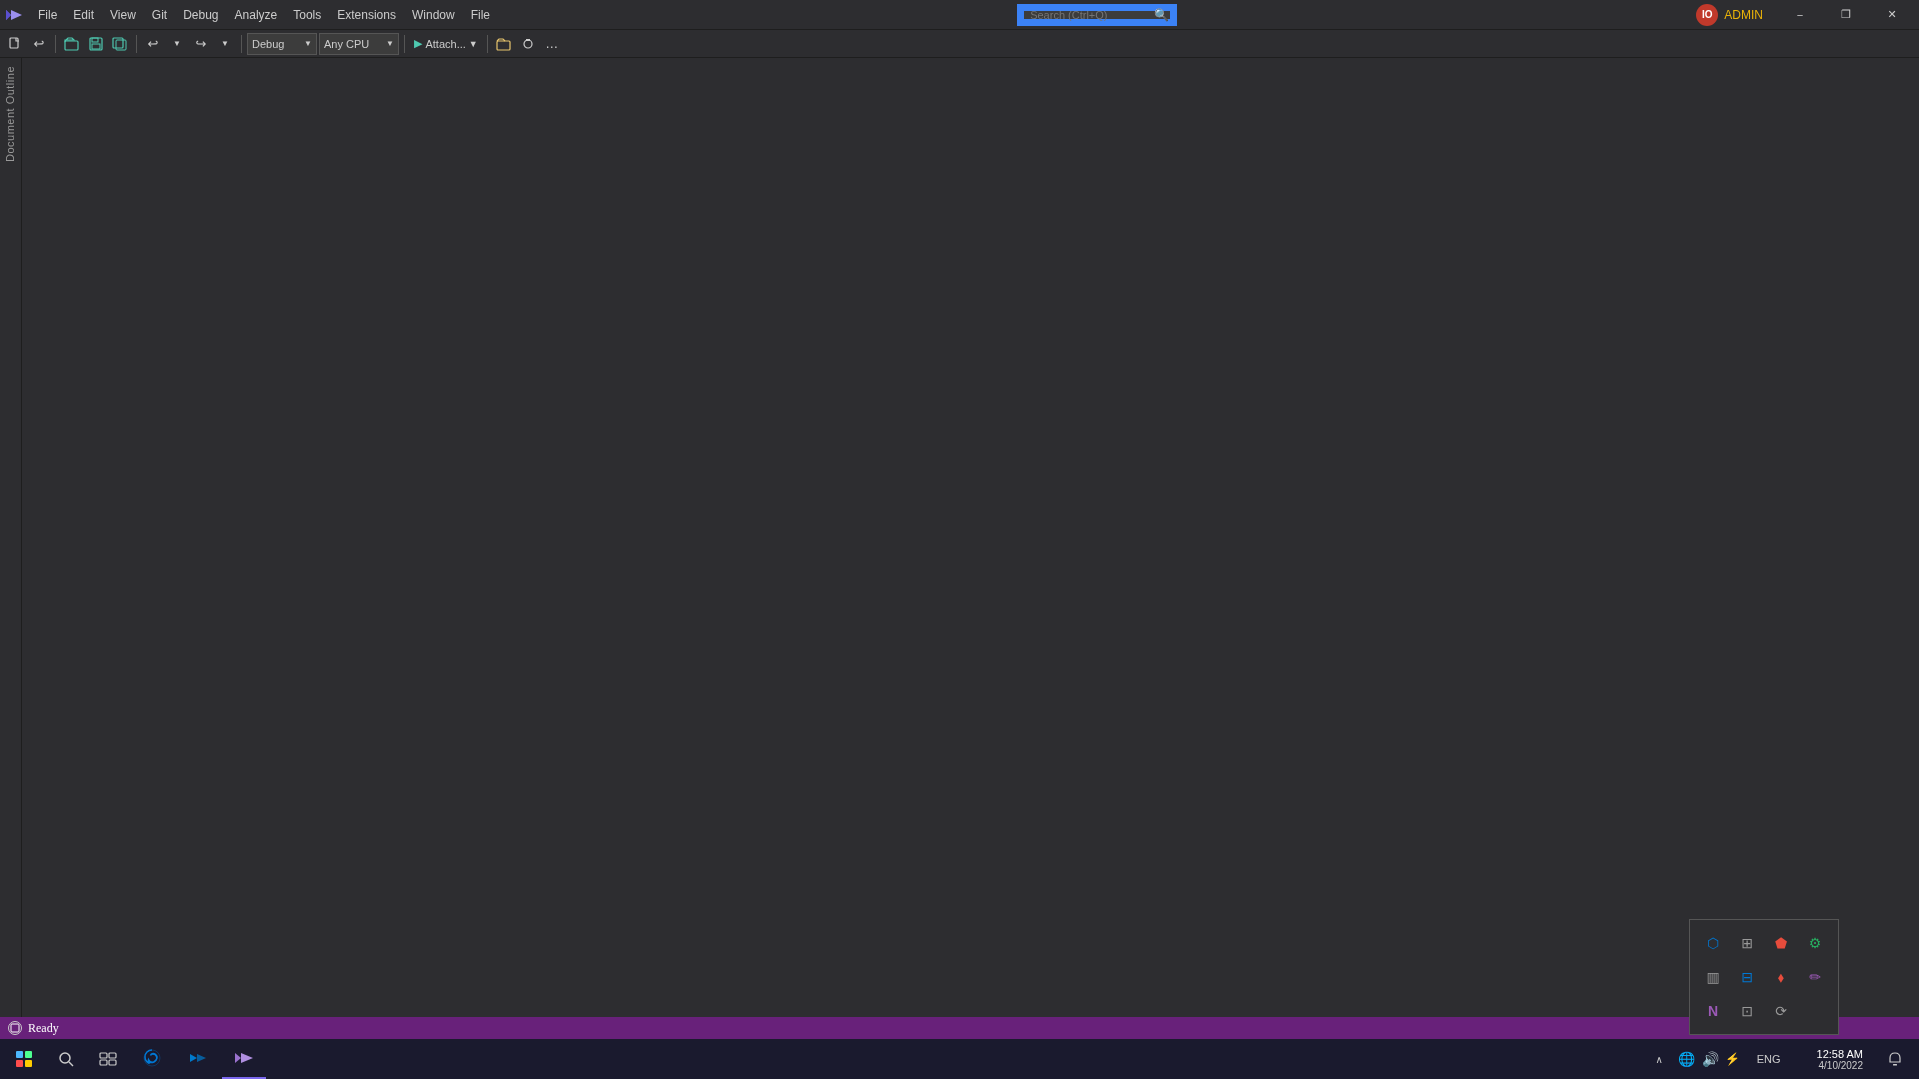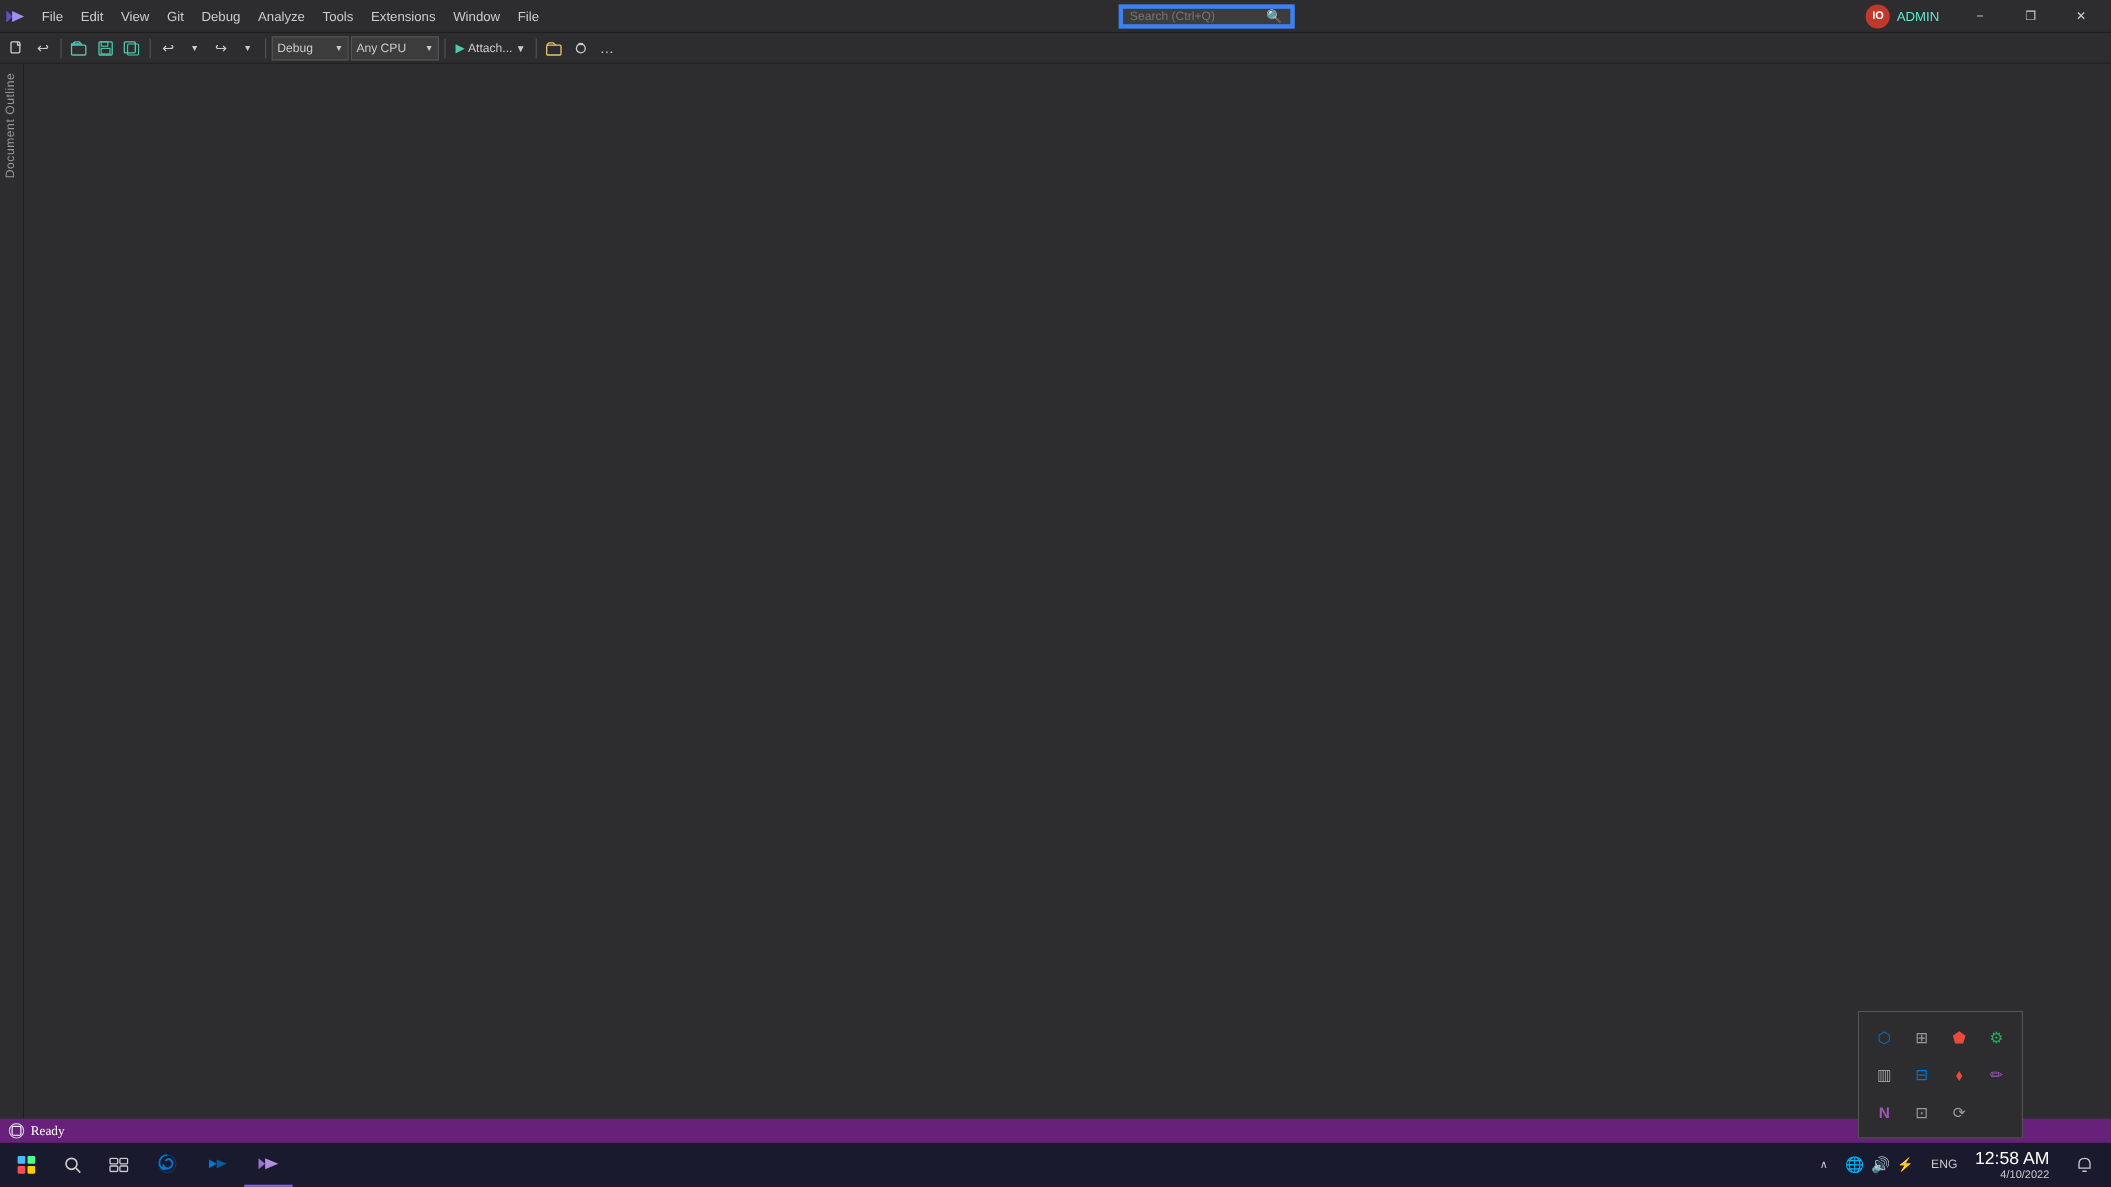--- a/index.html
+++ b/index.html
@@ -51,21 +51,21 @@
     }
     #title-bar-center {
       display: flex;
       align-items: center;
       gap: 4px;
     }
     .search-box {
       width: 160px;
       height: 22px;
       background: #3c3c3c;
-      border: 4px solid #3b82f6;
+      border: 7px solid #3b82f6;
       color: #ccc;
       padding: 0 6px;
       font-size: 11px;
       display: flex;
       align-items: center;
       gap: 4px;
     }
     .search-input {
       background: transparent;
       border: none;
@@ -86,21 +86,21 @@
       background: #c0392b;
       display: flex;
       align-items: center;
       justify-content: center;
       font-size: 10px;
       color: white;
       font-weight: bold;
     }
     .user-name {
       font-size: 12px;
-      color: #5eead4;
+      color: #eab308;
     }
     .window-controls {
       display: flex;
       align-items: center;
       margin-left: 8px;
     }
     .win-btn {
       width: 46px;
       height: 30px;
       display: flex;
@@ -279,22 +279,23 @@
       cursor: pointer;
     }
     .taskbar-clock {
       display: flex;
       flex-direction: column;
       align-items: flex-end;
       padding: 0 8px;
       cursor: pointer;
     }
     .clock-time {
-      font-size: 16px;
+      font-size: 11px;
       color: #fff;
+      margin-left: 20px;
     }
     .clock-date {
       font-size: 10px;
       color: #ccc;
     }
     .taskbar-notification {
       width: 40px;
       height: 40px;
       display: flex;
       align-items: center;

